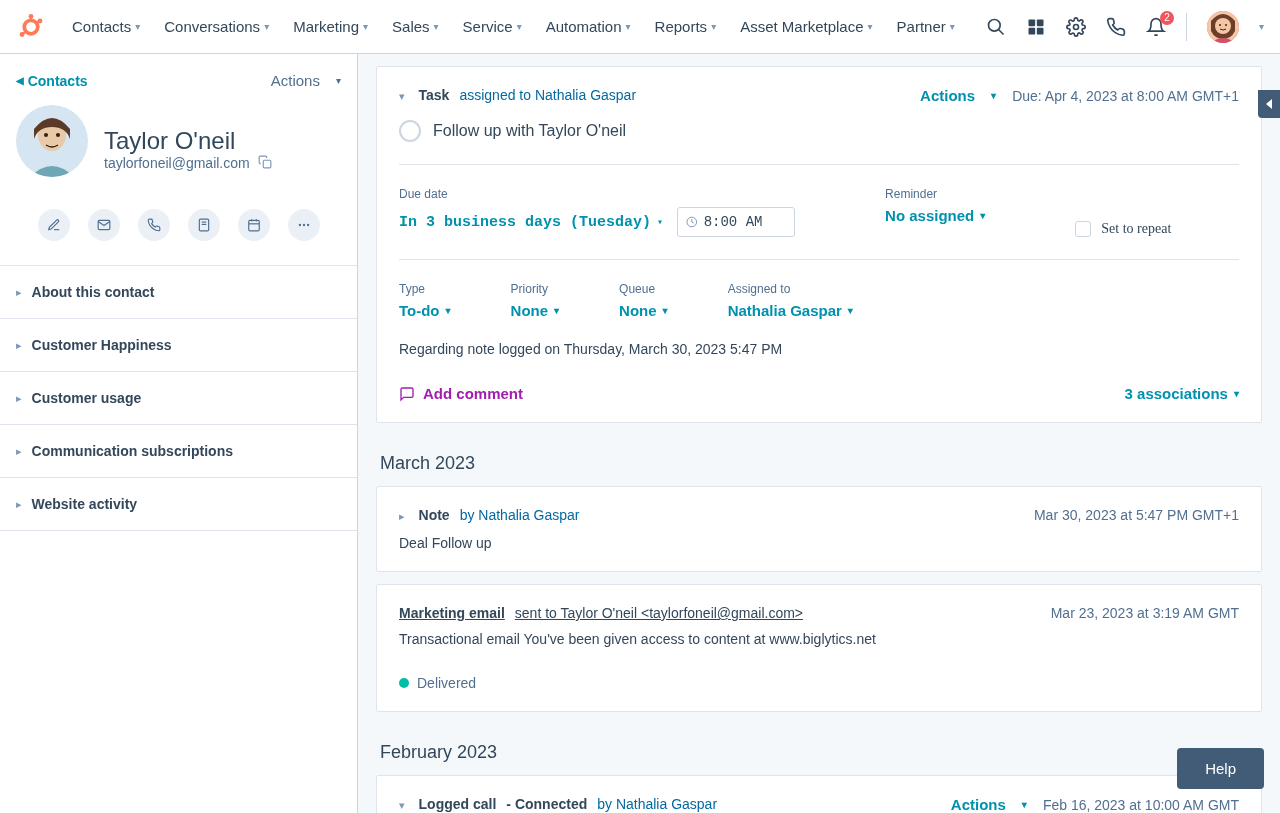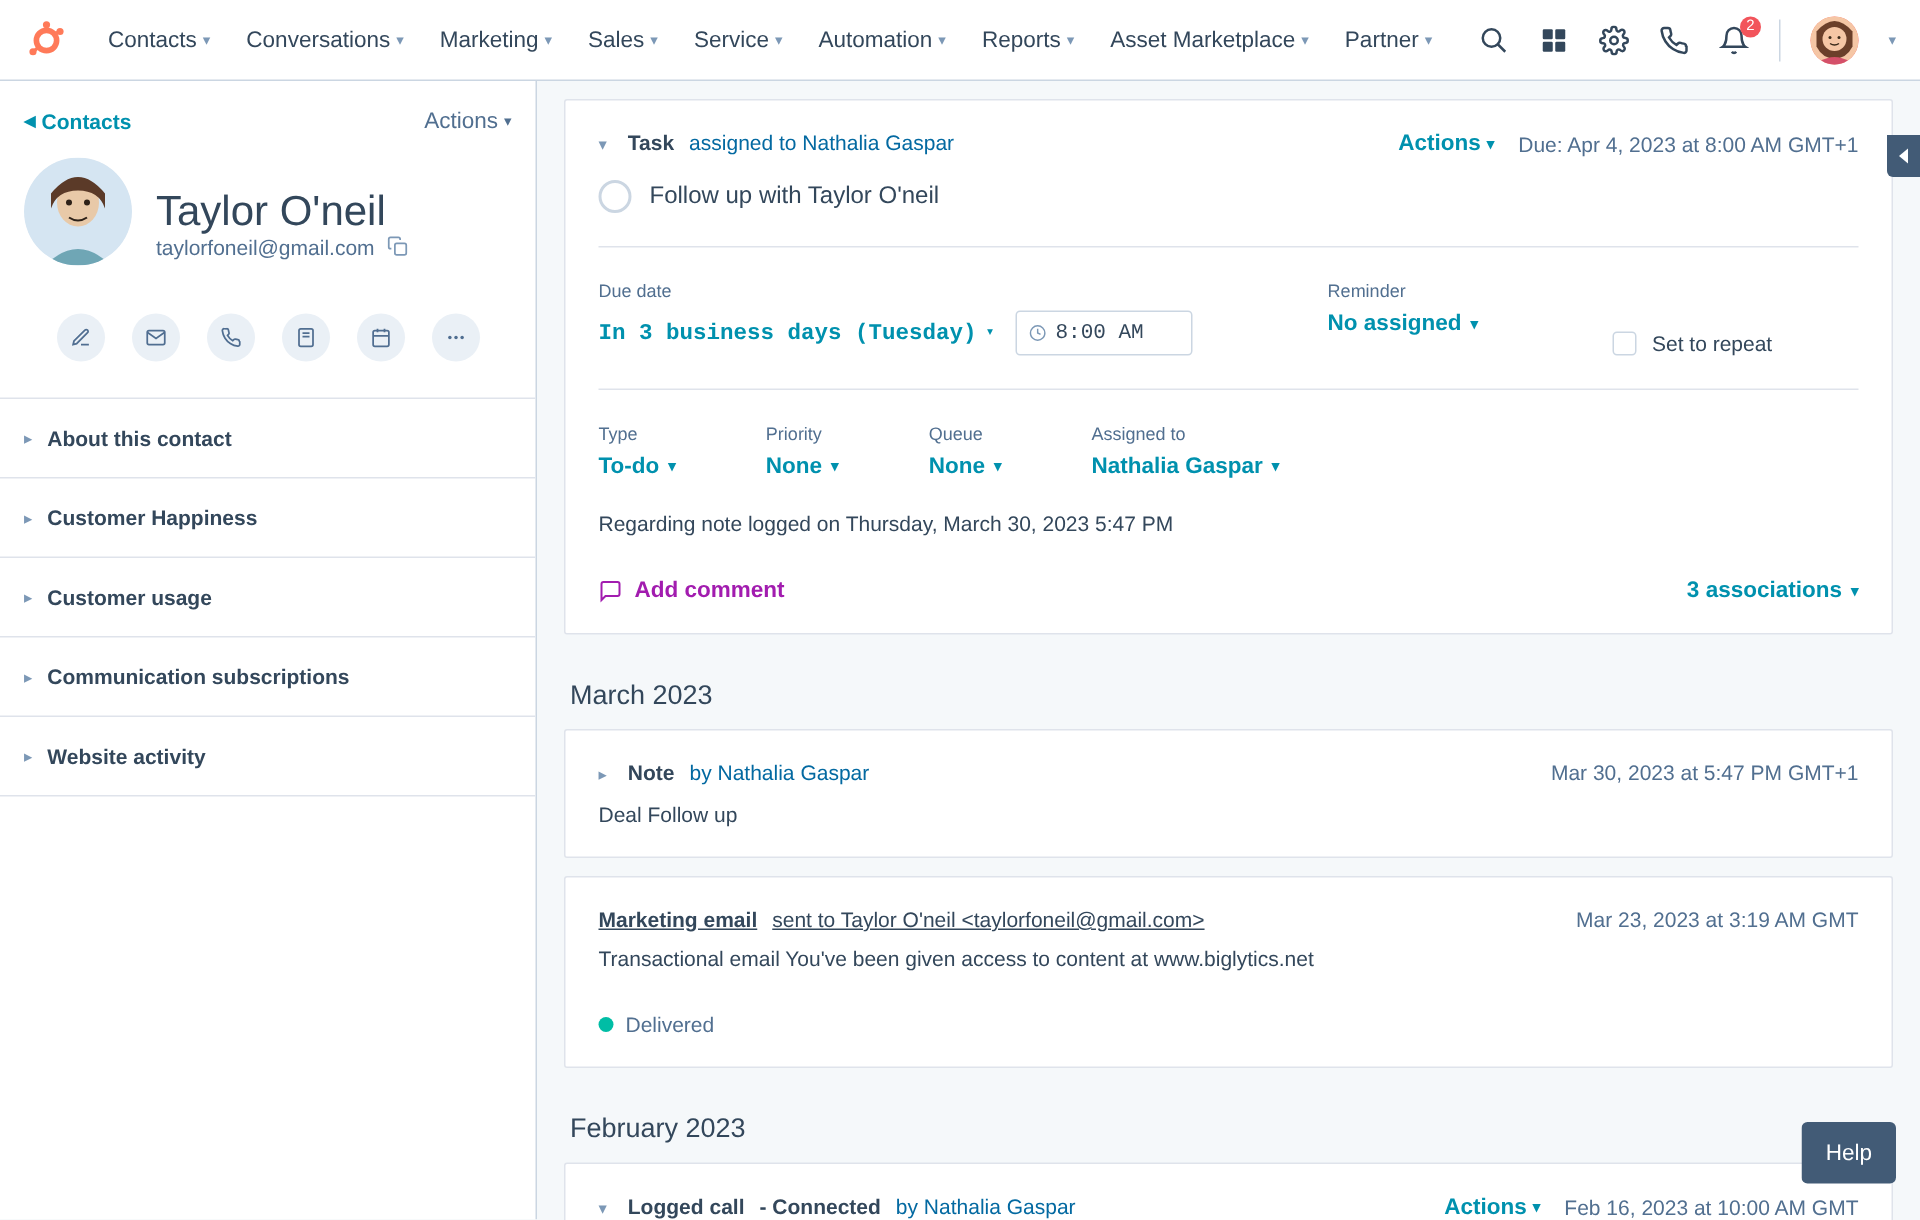--- a/index.html
+++ b/index.html
@@ -62,30 +62,30 @@
     border-right: 1px solid #cbd6e2;
     display: flex; flex-direction: column;
     overflow-y: auto;
   }
   .breadcrumb-row {
     display: flex; align-items: center; justify-content: space-between;
     padding: 18px 16px 8px 16px;
   }
   .back-link { color: #0091ae; font-weight: 600; cursor: pointer; display: flex; align-items: center; gap: 4px; }
   .actions-drop {
-    color: #516f90; font-size: 15px; display: flex; align-items: center; gap: 4px;
+    color: #516f90; font-size: 15px; display: flex; align-items: center; gap: 16px;
     cursor: pointer;
   }
   .contact-header { display: flex; align-items: center; padding: 8px 16px 16px 16px; gap: 16px; }
   .contact-avatar {
     width: 72px; height: 72px; border-radius: 50%;
     overflow: hidden;
   }
   .contact-avatar svg { width: 100%; height: 100%; }
-  .contact-name { font-size: 28px; font-weight: 400; color: #33475b; margin-top: 16px; }
+  .contact-name { font-size: 24px; font-weight: 400; color: #33475b; margin-top: 16px; }
   .contact-email { font-size: 14px; color: #516f90; display: flex; align-items: center; gap: 8px; }
   .copy-icon { color: #7c98b6; cursor: pointer; }
   .action-row {
     display: flex; justify-content: center; gap: 18px;
     padding: 16px 0 24px 0;
     border-bottom: 1px solid #dfe3eb;
   }
   .round-act {
     width: 32px; height: 32px; border-radius: 50%;
     background: #eaf0f6; color: #506e91;
@@ -136,39 +136,39 @@
   .time-box {
     width: 118px; height: 30px; border: 1px solid #cbd6e2; border-radius: 3px;
     display: flex; align-items: center; gap: 6px; padding: 0 8px;
     background: #fff;
   }
   .time-box svg { width: 14px; height: 14px; color: #7c98b6; }
   .time-input {
     border: none; outline: none; font-size: 14px; color: #33475b;
     width: 100%; font-family: inherit;
   }
-  .repeat-row { display: flex; align-items: flex-end; gap: 10px; }
+  .repeat-row { display: flex; align-items: flex-end; gap: 10px; font-family: Liberation Serif, serif; }
   .checkbox {
     width: 16px; height: 16px; border: 1px solid #cbd6e2; border-radius: 3px;
     cursor: pointer; background: #fff;
   }
   .regarding { margin-top: 22px; font-size: 14px; color: #33475b; }
   .card-foot { display: flex; justify-content: space-between; align-items: center; margin-top: 28px; }
   .add-comment { display: flex; align-items: center; gap: 8px; color: #a21caf; font-weight: 600; font-size: 15px; cursor: pointer; }
   .assoc { color: #0091ae; font-weight: 600; font-size: 15px; display: flex; align-items: center; gap: 6px; cursor: pointer; }
   .month-header { font-size: 18px; color: #33475b; margin-top: 30px; padding-left: 4px; }
   .note-body { margin-top: 12px; font-size: 14px; }
   .email-meta { font-size: 14px; color: #33475b; }
   .email-body { margin-top: 10px; font-size: 14px; }
   .delivered-row { display: flex; align-items: center; gap: 8px; margin-top: 28px; font-size: 14px; color: #516f90; }
   .dot-delivered { width: 10px; height: 10px; border-radius: 50%; background: #00bda5; }
   .help-btn {
     position: fixed; right: 16px; bottom: 24px;
     background: #425b76; color: #fff;
-    padding: 12px 16px; border-radius: 4px;
+    padding: 12px 28px; border-radius: 4px;
     font-size: 15px; cursor: pointer;
   }
   .edge-tab {
     position: fixed; right: 0; top: 90px;
     width: 22px; height: 28px;
     background: #425b76; border-radius: 0 0 0 4px;
     display: flex; align-items: center; justify-content: center;
     cursor: pointer;
   }
   .edge-tab::before {

